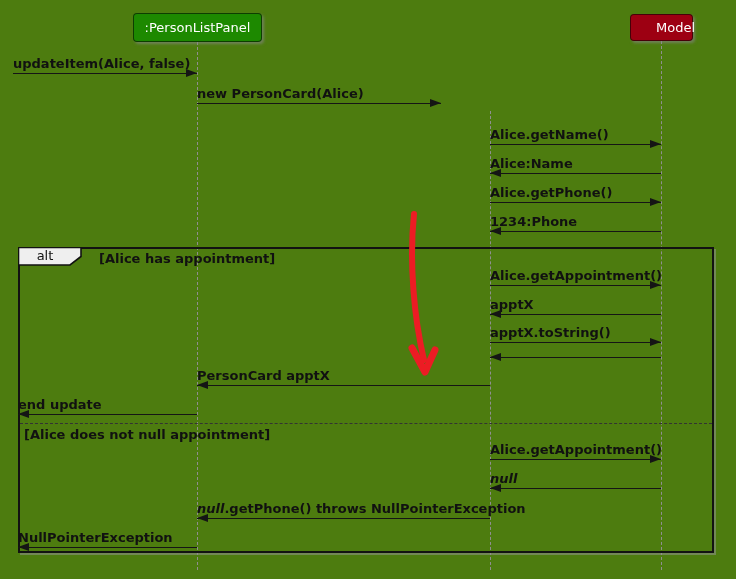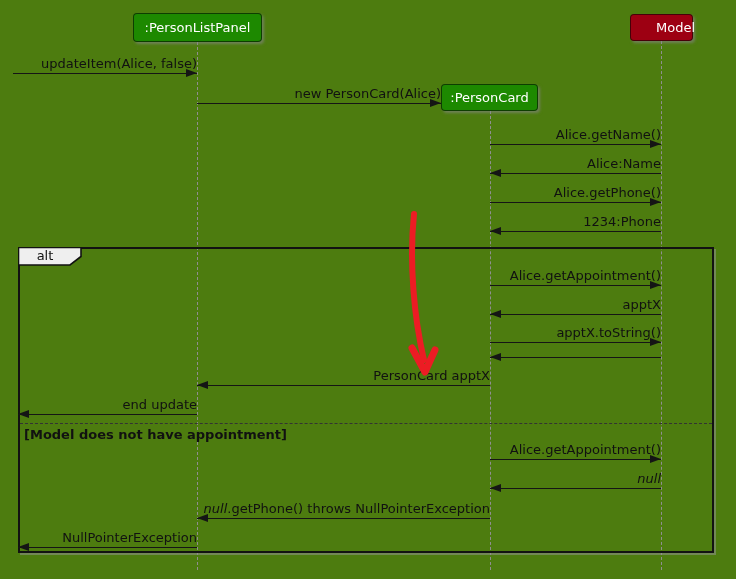--- a/index.html
+++ b/index.html
@@ -22,22 +22,22 @@
     box-shadow:2px 2px 3px rgba(130,130,130,0.65);
     white-space:nowrap; z-index:3;
   }
   .p-green { background:#1D8900; }
   .p-red   { background:#9D0012; }
 
   
   .msg { position:absolute; height:0; z-index:2; }
   .msg .line { position:absolute; left:0; right:0; top:0; border-top:1px solid #151515; }
   .msg .label {
-    position:absolute; left:0; right:0; bottom:2px; text-align:right;
-    font-size:13px; color:#111; white-space:nowrap;
+    position:absolute; left:0; right:0; bottom:2px; text-align:left;
+    font-size:13px; color:#111; white-space:nowrap;font-weight:bold;
   }
   .msg .head { position:absolute; width:0; height:0; top:-4px; }
   .msg .head.right { right:0; border-top:4px solid transparent; border-bottom:4px solid transparent; border-left:11px solid #151515; }
   .msg .head.left  { left:0;  border-top:4px solid transparent; border-bottom:4px solid transparent; border-right:11px solid #151515; }
   .italic { font-style:italic; }
 
   
   .frame {
     position:absolute; left:18px; top:247px; width:696px; height:306px;
     border:2px solid #121212; z-index:2;
@@ -61,23 +61,20 @@
 <body>
 
 <div class="canvas">
 
   <div class="lifeline" style="left:197px; top:42px;  height:528px;"></div>
   <div class="lifeline" style="left:490px; top:111px; height:459px;"></div>
   <div class="lifeline" style="left:661px; top:41px;  height:529px;"></div>
 
   <div class="participant p-green" style="left:133px; top:13px; width:129px; height:29px;">
     <span>:PersonListPanel</span>
-  </div>
-  <div class="participant p-green" style="left:441px; top:84px; width:97px; height:27px;">
-    <span>:PersonCard</span>
   </div>
   <div class="participant p-red" style="left:630px; top:14px; width:63px; height:27px;padding-left:28px;">
     <span>Model</span>
   </div>
 
   <div class="msg" style="left:13px; top:73px; width:184px;">
     <span class="label">updateItem(Alice, false)</span>
     <div class="line"></div>
     <div class="head right"></div>
   </div>
@@ -112,22 +109,23 @@
     <div class="head left"></div>
   </div>
 
   <div class="frame">
     <div class="frame-tab">
       <svg width="64" height="19" viewBox="0 0 64 19">
         <path d="M0.5,0.5 H63 V9.5 L52,18 H0.5 Z" fill="#efefef" stroke="#121212" stroke-width="1.6"></path>
       </svg>
       <span class="tab-label">alt</span>
     </div>
+    <span class="guard" style="left:79px; top:2px;">[Alice has appointment]</span>
     <div class="divider" style="top:174px;"></div>
-    <span class="guard" style="left:4px; top:178px;">[Model does not have appointment]</span>
+    <span class="guard" style="left:4px; top:178px;">[Alice does not null appointment]</span>
   </div>
 
   <div class="msg" style="left:490px; top:285px; width:171px;">
     <span class="label">Alice.getAppointment()</span>
     <div class="line"></div>
     <div class="head right"></div>
   </div>
 
   <div class="msg" style="left:490px; top:314px; width:171px;">
     <span class="label">apptX</span>

